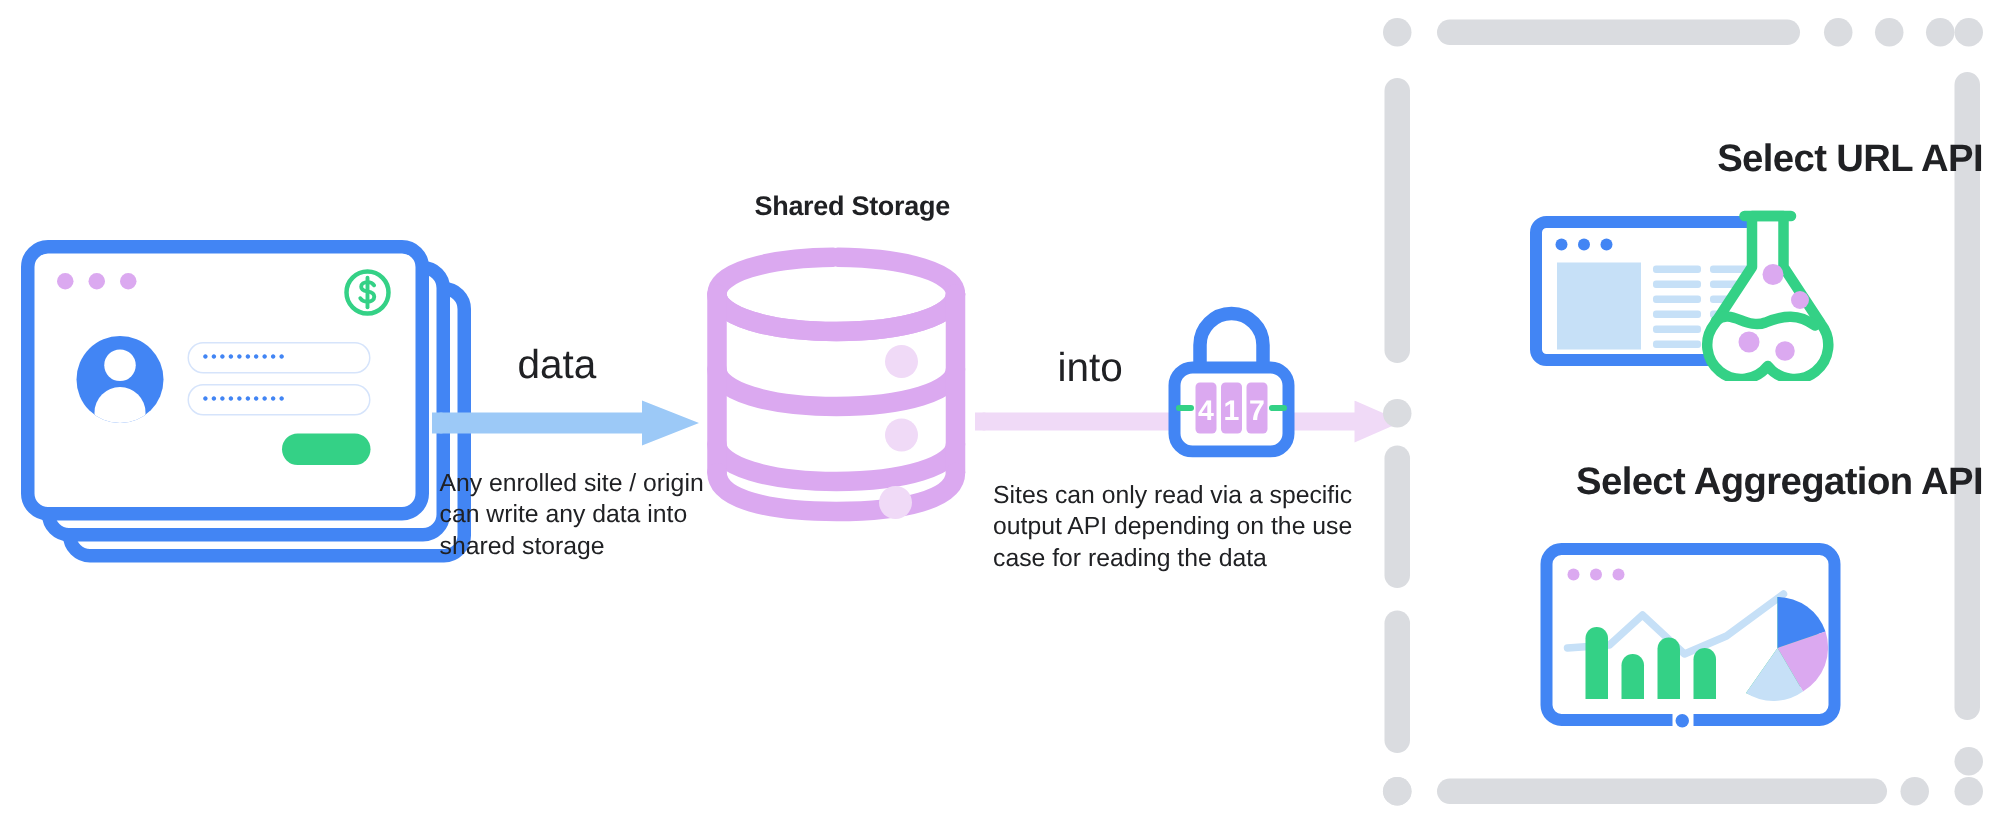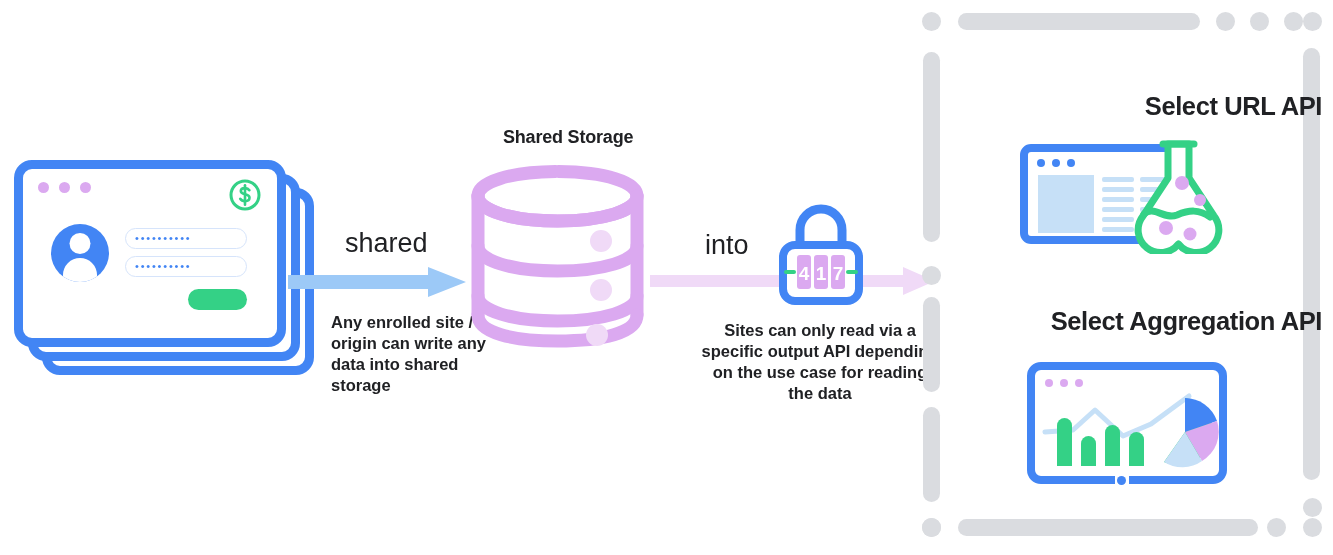--- a/index.html
+++ b/index.html
@@ -30,25 +30,24 @@
     white-space: nowrap;
   }
   .label-plain {
     position: absolute;
     font-weight: 400;
     color: #202124;
     white-space: nowrap;
   }
   .para {
     position: absolute;
-    font-weight: 700;
+    font-weight: 400;
     font-size: 16.5px;
     line-height: 21px;
     color: #202124;
-    margin-left: 38px;
   }
 
   
   #card-stack { position: absolute; left: 14px; top: 160px; width: 300px; height: 215px; }
   .card-shell {
     position: absolute;
     border: 9px solid #4285f4;
     border-radius: 18px;
     background: #ffffff;
     box-sizing: border-box;
@@ -163,21 +162,21 @@
         <span class="dots-text">••••••••••</span>
       </div>
       <div class="field field-2">
         <span class="dots-text">••••••••••</span>
       </div>
 
       <div class="cta-button"></div>
     </div>
   </div>
 
-  <div class="label-plain" style="left:345px; top:228px; font-size:27px;">shared</div>
+  <div class="label-plain" style="left:345px; top:228px; font-size:27px;">data</div>
 
   <div class="arrow" style="left:288px; top:265px;">
     <svg width="180" height="34" viewBox="0 0 180 34">
       <path d="M0 10 h140 V2 l38 15 -38 15 v-8 H0 z" fill="#9cc9f7"></path>
       <rect x="0" y="10" width="12" height="14" rx="6" fill="#9cc9f7"></rect>
     </svg>
   </div>
 
   <div class="para" style="left:293px; top:312px; width:180px;">Any enrolled site / origin can write any data into shared storage</div>
 
@@ -225,21 +224,21 @@
       <rect x="54" y="55" width="14" height="34" rx="3" fill="#dba9f0"></rect>
       <text x="27" y="80" font-family="Liberation Sans, sans-serif" font-size="19" font-weight="700" fill="#ffffff" text-anchor="middle">4</text>
       <text x="44" y="80" font-family="Liberation Sans, sans-serif" font-size="19" font-weight="700" fill="#ffffff" text-anchor="middle">1</text>
       <text x="61" y="80" font-family="Liberation Sans, sans-serif" font-size="19" font-weight="700" fill="#ffffff" text-anchor="middle">7</text>
 
       <line x1="9" y1="72" x2="17" y2="72" stroke="#34d186" stroke-width="4" stroke-linecap="round"></line>
       <line x1="71" y1="72" x2="79" y2="72" stroke="#34d186" stroke-width="4" stroke-linecap="round"></line>
     </svg>
   </div>
 
-  <div class="para" style="left:662px; top:320px; width:240px;text-align:center;">Sites can only read via a specific output API depending on the use case for reading the data</div>
+  <div class="para" style="left:662px; top:320px; width:240px;">Sites can only read via a specific output API depending on the use case for reading the data</div>
 
   <div id="right-panel">
 
     <span class="panel-border pb-dot" style="left:0px;  top:0px;"></span>
     <span class="panel-border pb-h" style="left:36px; top:1px; width:242px;"></span>
     <span class="panel-border pb-dot" style="left:294px; top:0px;"></span>
     <span class="panel-border pb-dot" style="left:328px; top:0px;"></span>
     <span class="panel-border pb-dot" style="left:362px; top:0px;"></span>
     <span class="panel-border pb-dot" style="left:381px; top:0px;"></span>
 

